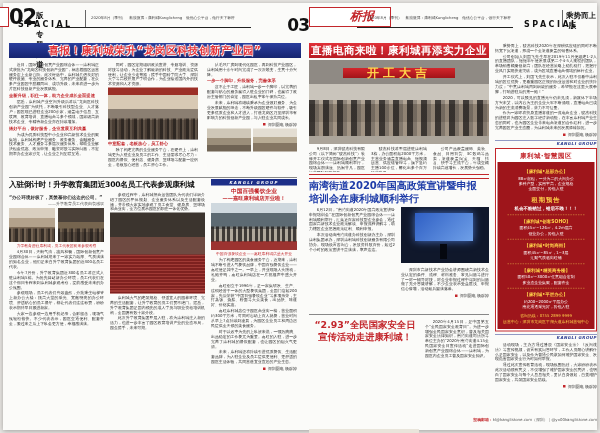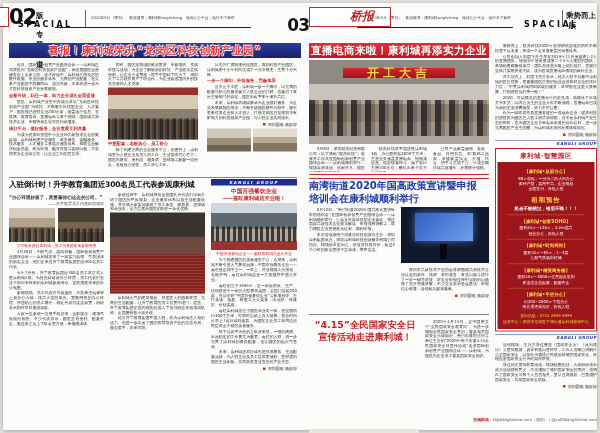--- a/index.html
+++ b/index.html
@@ -220,21 +220,21 @@
       <div class="col" style="left:0;top:60px;width:88px;height:44px;">
         <div class="sh">
           <p class="bp">深圳市高新技术产业协会讲师围绕高新技术企业认定的条件、流程、材料准备、常见问题等进行了一对一辅导对接，对企业申报过程中遇到的问题做了充分答疑讲解，不少企业表示受益匪浅、申报信心倍增，活动最后圆满落幕。</p>
           <div class="by">深圳圈电 杨群婷</div>
         </div>
       </div>
     </div>
 
     <div class="abs thin-rule" style="left:0;top:307px;width:180px;"></div>
     <div class="abs" style="left:2px;top:312px;width:108px;">
-      <div class="sec-h">“4.15”全民国家安全日</div>
+      <div class="sec-h">“2.93”全民国家安全日</div>
       <div class="sec-h">宣传活动走进康利城！</div>
     </div>
     <div class="abs ph ph-meeting" style="left:0;top:338px;width:110px;height:72px;margin:0;"></div>
     <div class="col" style="left:116px;top:312px;width:64px;height:98px;">
       <div class="sh">
         <p class="bp">2020年4月15日，是中国第五个“全民国家安全教育日”。为进一步增强全民国家安全意识，普及相关国家安全法律知识，南湾街道司法所等单位主办的“2020年南湾街道4.15全民国家安全日宣传活动”走进国际创新创意产业园综合体——康利城，为园区内企业员工普及国家安全知识。</p>
       </div>
     </div>
 
     <div class="col" style="left:186px;top:36px;width:102px;height:372px;">

